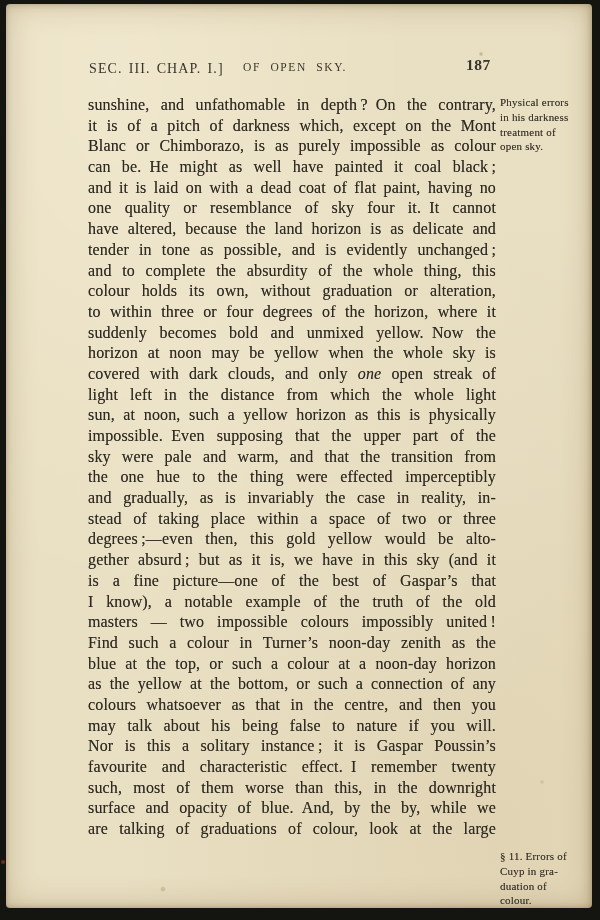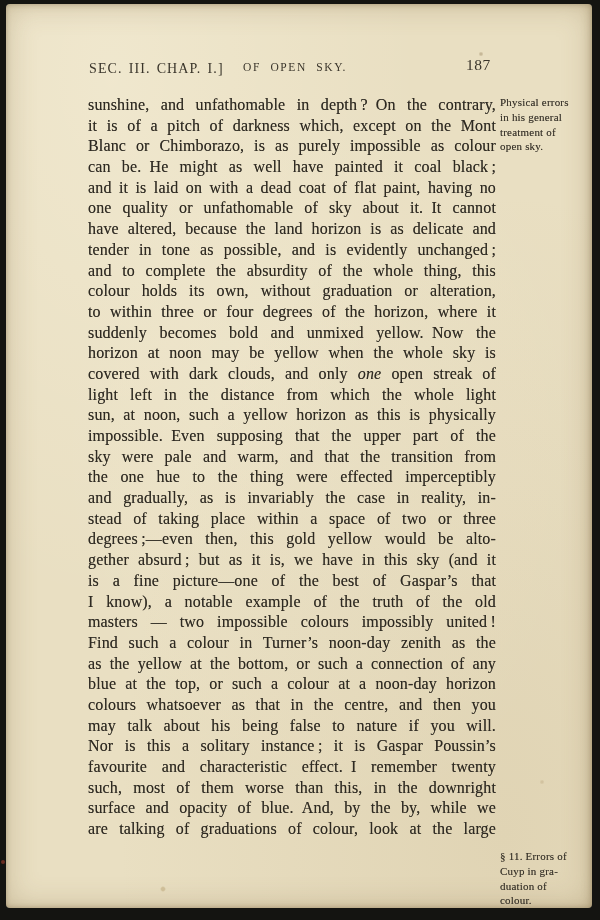--- a/index.html
+++ b/index.html
@@ -25,21 +25,21 @@
       radial-gradient(ellipse at 55% 50%, rgba(255,252,238,.12), transparent 60%),
       var(--paper, #e9dfc2);
     box-shadow:
       inset 0 0 30px rgba(125,100,55,.30),
       inset 0 0 4px rgba(90,70,40,.30),
       inset -3px 0 9px rgba(115,90,50,.22);
   }
   .hdr { position: absolute; color: var(--header-ink, #3a352b); white-space: nowrap; }
   .h-sec   { left: 89px;  top: 61px; font-size: 14px; letter-spacing: 1.1px; word-spacing: 1.5px; }
   .h-title { left: 243px; top: 61px; font-size: 11.5px; letter-spacing: 1.6px; word-spacing: 5px; }
-  .h-num   { left: 466px; top: 56px; font-size: 15.5px; letter-spacing: 0.5px; }
+  .h-num   { left: 466px; top: 56px; font-size: 15.5px; letter-spacing: 0.5px; font-weight: bold; }
   .body-text {
     position: absolute;
     left: 88px; top: 96px; width: 408px;
     font-size: 16px;
     color: var(--ink, #2e2a22);
     letter-spacing: 0.15px;
     text-shadow: 0 0 0.5px rgba(46,42,34,.55);
   }
   .bl {
     height: 20.7px;
@@ -76,21 +76,21 @@
   <div class="hdr h-sec">SEC. III. CHAP. I.]</div>
   <div class="hdr h-title">OF OPEN SKY.</div>
   <div class="hdr h-num">187</div>
 
   <div class="body-text" id="body-text">
       <div class="bl">sunshine, and unfathomable in depth ? On the contrary,</div>
       <div class="bl">it is of a pitch of darkness which, except on the Mont</div>
       <div class="bl">Blanc or Chimborazo, is as purely impossible as colour</div>
       <div class="bl">can be. He might as well have painted it coal black ;</div>
       <div class="bl">and it is laid on with a dead coat of flat paint, having no</div>
-      <div class="bl">one quality or unfathomable of sky about it. It cannot</div>
+      <div class="bl">one quality or resemblance of sky four it. It cannot</div>
       <div class="bl">have altered, because the land horizon is as delicate and</div>
       <div class="bl">tender in tone as possible, and is evidently unchanged ;</div>
       <div class="bl">and to complete the absurdity of the whole thing, this</div>
       <div class="bl">colour holds its own, without graduation or alteration,</div>
       <div class="bl">to within three or four degrees of the horizon, where it</div>
       <div class="bl">suddenly becomes bold and unmixed yellow. Now the</div>
       <div class="bl">horizon at noon may be yellow when the whole sky is</div>
       <div class="bl">covered with dark clouds, and only <i>one</i> open streak of</div>
       <div class="bl">light left in the distance from which the whole light</div>
       <div class="bl">sun, at noon, such a yellow horizon as this is physically</div>
@@ -98,34 +98,34 @@
       <div class="bl">sky were pale and warm, and that the transition from</div>
       <div class="bl">the one hue to the thing were effected imperceptibly</div>
       <div class="bl">and gradually, as is invariably the case in reality, in-</div>
       <div class="bl">stead of taking place within a space of two or three</div>
       <div class="bl">degrees ;—even then, this gold yellow would be alto-</div>
       <div class="bl">gether absurd ; but as it is, we have in this sky (and it</div>
       <div class="bl">is a fine picture—one of the best of Gaspar’s that</div>
       <div class="bl">I know), a notable example of the truth of the old</div>
       <div class="bl">masters — two impossible colours impossibly united !</div>
       <div class="bl">Find such a colour in Turner’s noon-day zenith as the</div>
+      <div class="bl">blue at the top, or such a colour at a noon-day horizon</div>
       <div class="bl">as the yellow at the bottom, or such a connection of any</div>
-      <div class="bl">blue at the top, or such a colour at a noon-day horizon</div>
       <div class="bl">colours whatsoever as that in the centre, and then you</div>
       <div class="bl">may talk about his being false to nature if you will.</div>
       <div class="bl">Nor is this a solitary instance ; it is Gaspar Poussin’s</div>
       <div class="bl">favourite and characteristic effect. I remember twenty</div>
       <div class="bl">such, most of them worse than this, in the downright</div>
       <div class="bl">surface and opacity of blue. And, by the by, while we</div>
       <div class="bl">are talking of graduations of colour, look at the large</div>
     </div>
 
   <div class="note note-1" id="note-0">
       <div>Physical errors</div>
-      <div>in his general</div>
+      <div>in his darkness</div>
       <div>treatment of</div>
       <div>open sky.</div>
     </div>
   <div class="note note-2" id="note-1">
       <div>§ 11. Errors of</div>
       <div>Cuyp in gra-</div>
       <div>duation of</div>
       <div>colour.</div>
     </div>
 </div>

